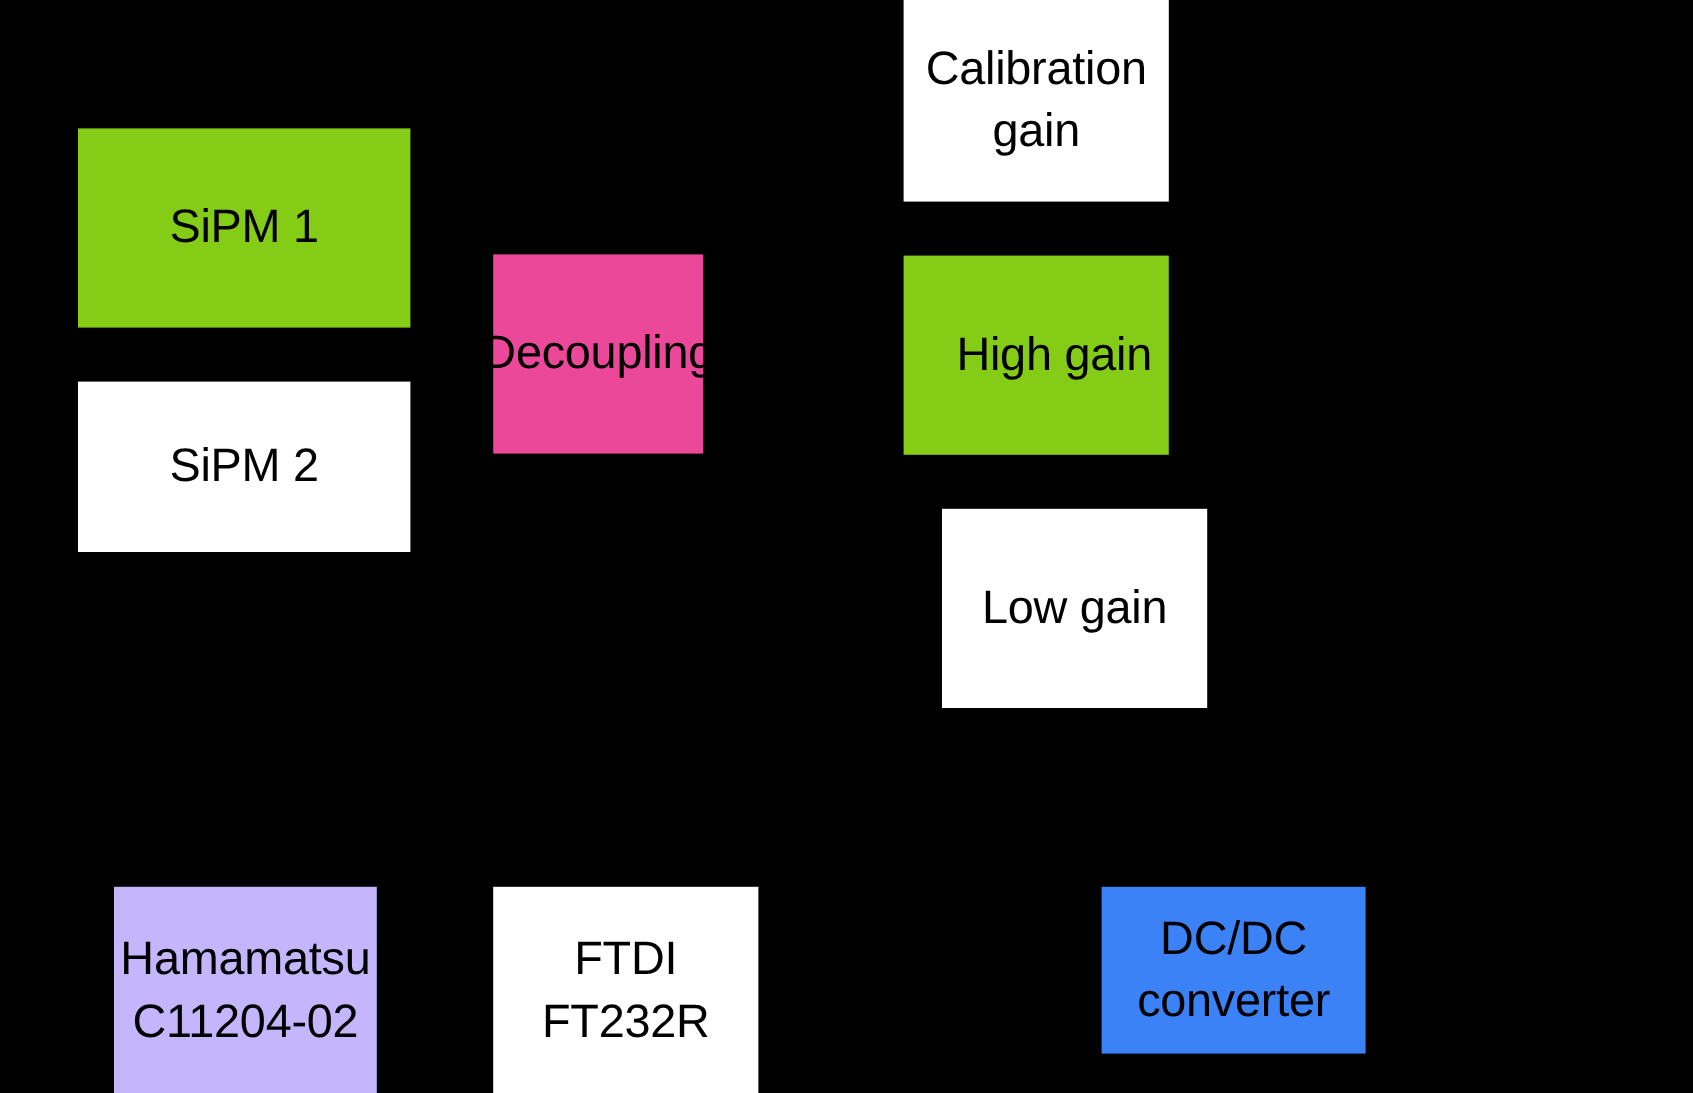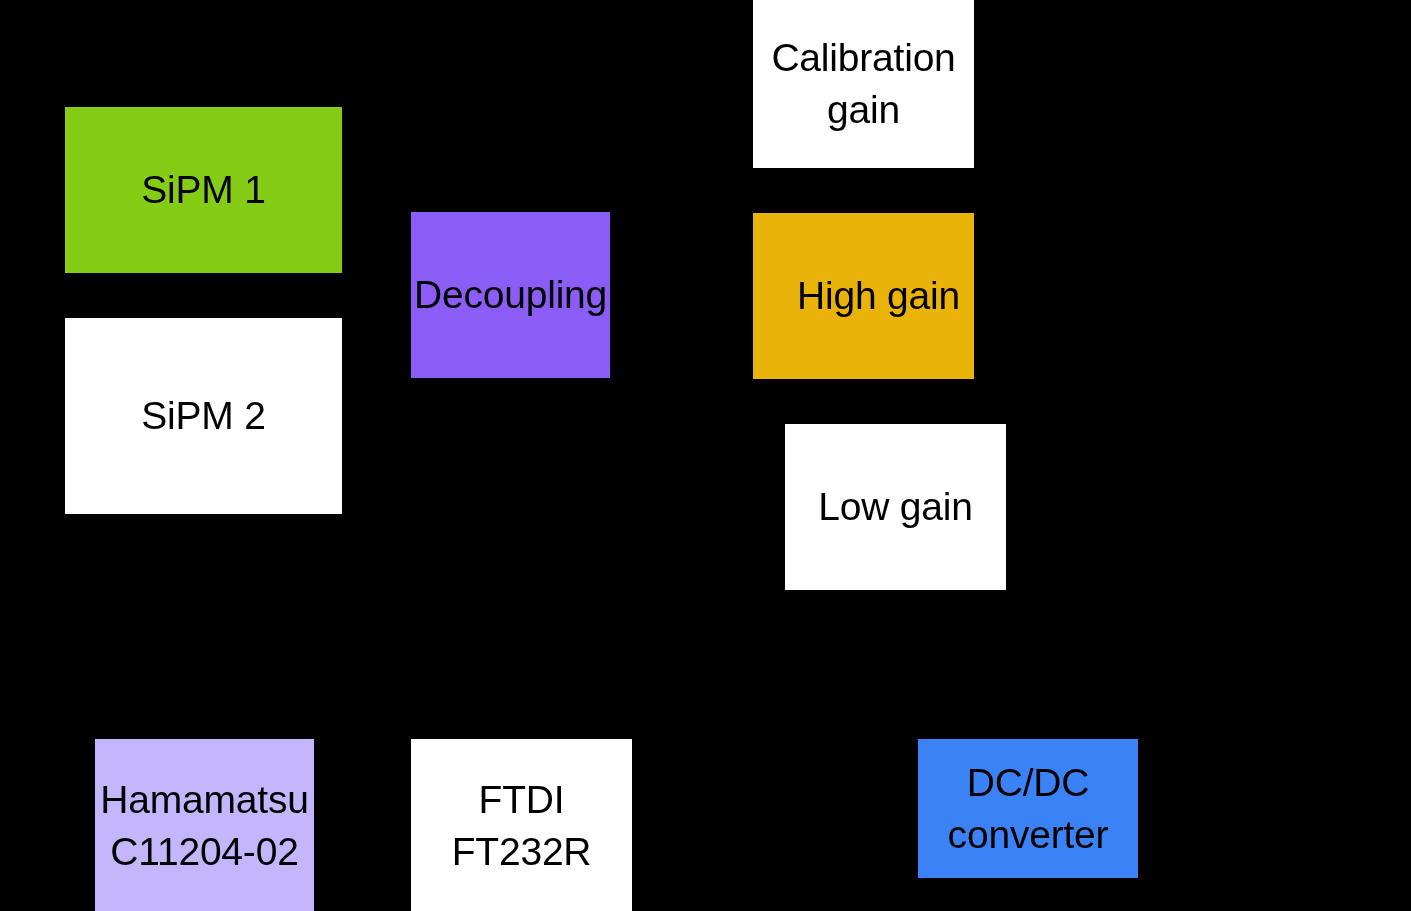--- a/index.html
+++ b/index.html
@@ -39,35 +39,35 @@
 </style>
 </head>
 <body>
 
 <div id="canvas" style="background: rgb(0, 0, 0);">
 
   <div class="block" style="left: 65px; top: 107px; width: 277px; height: 166px; background: #84cc16; color: rgb(0, 0, 0);">
     <span class="label">SiPM 1</span>
   </div>
 
-  <div class="block" style="left: 65px; top: 318px; width: 277px; height: 196px; background: rgb(255, 255, 255); color: rgb(0, 0, 0);">
+  <div class="block" style="left: 65px; top: 318px; width: 277px; height: 142px; background: rgb(255, 255, 255); color: rgb(0, 0, 0);">
     <span class="label">SiPM 2</span>
   </div>
 
 
-  <div class="block" style="left: 411px; top: 212px; width: 199px; height: 166px; background: #8b5cf6; color: rgb(0, 0, 0);">
+  <div class="block" style="left: 411px; top: 212px; width: 175px; height: 166px; background: #ec4899; color: rgb(0, 0, 0);">
     <span class="label">Decoupling</span>
   </div>
 
   <div class="block" style="left: 753px; top: -1px; width: 221px; height: 169px; background: rgb(255, 255, 255); color: rgb(0, 0, 0);">
     <span class="label">Calibration
 gain</span>
   </div>
 
-  <div class="block" style="left: 753px; top: 213px; width: 221px; height: 166px; background: #eab308; color: rgb(0, 0, 0); padding-left: 30px;">
+  <div class="block" style="left: 753px; top: 213px; width: 221px; height: 166px; background: #84cc16; color: rgb(0, 0, 0); padding-left: 30px;">
     <span class="label">High gain</span>
   </div>
 
   <div class="block" style="left: 753px; top: 424px; width: 221px; height: 166px; background: rgb(255, 255, 255); color: rgb(0, 0, 0); margin-left: 32px;">
     <span class="label">Low gain</span>
   </div>
 
   <div class="block" style="left: 95px; top: 739px; width: 219px; height: 173px; background: #c4b5fd; color: rgb(0, 0, 0);">
     <span class="label">Hamamatsu
 C11204-02</span>

